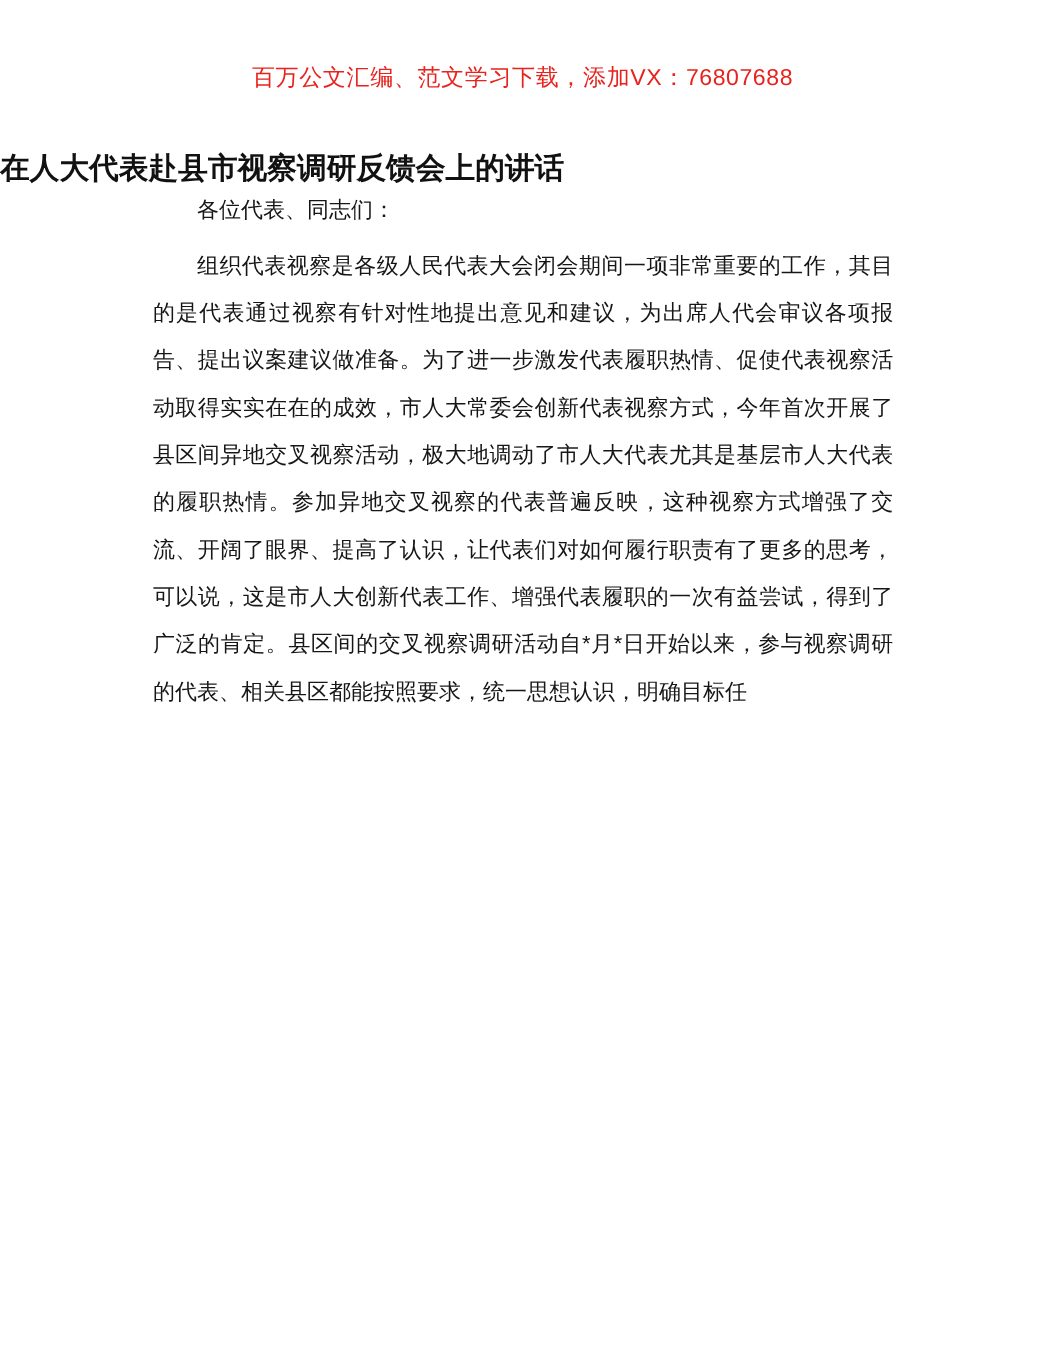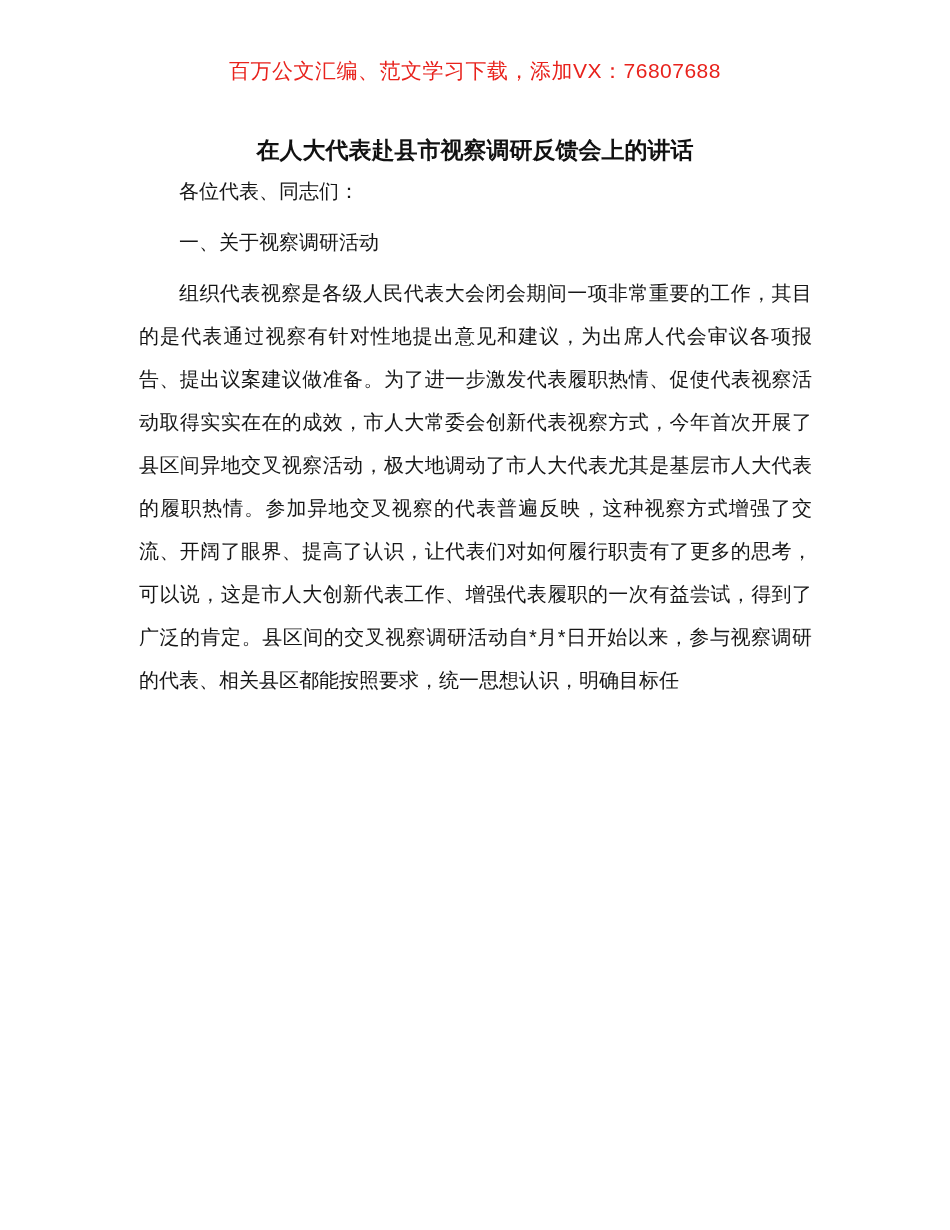--- a/index.html
+++ b/index.html
@@ -25,22 +25,21 @@
     font-size: 21px;
     line-height: 33px;
     color: #e8221c;
     letter-spacing: 0.5px;
   }
   .doc-title {
     position: absolute;
     top: 112px;
     left: 0;
     right: 0;
-    text-align: center;
-    font-size: 23px;
+    font-size: 27px;
     line-height: 46px;
     font-weight: 700;
     color: #111111;
   }
   .content {
     position: absolute;
     top: 170px;
     left: 139px;
     width: 673px;
     font-size: 20px;
@@ -64,16 +63,15 @@
 </head>
 <body>
 
 <div class="page">
   <div class="promo">百万公文汇编、范文学习下载，添加VX：76807688</div>
 
   <h1 class="doc-title">在人大代表赴县市视察调研反馈会上的讲话</h1>
 
   <div class="content">
       <p class="salutation">各位代表、同志们：</p>
-      <p class="heading">一、关于视察调研活动</p>
       <p class="body">组织代表视察是各级人民代表大会闭会期间一项非常重要的工作，其目的是代表通过视察有针对性地提出意见和建议，为出席人代会审议各项报告、提出议案建议做准备。为了进一步激发代表履职热情、促使代表视察活动取得实实在在的成效，市人大常委会创新代表视察方式，今年首次开展了县区间异地交叉视察活动，极大地调动了市人大代表尤其是基层市人大代表的履职热情。参加异地交叉视察的代表普遍反映，这种视察方式增强了交流、开阔了眼界、提高了认识，让代表们对如何履行职责有了更多的思考，可以说，这是市人大创新代表工作、增强代表履职的一次有益尝试，得到了广泛的肯定。县区间的交叉视察调研活动自*月*日开始以来，参与视察调研的代表、相关县区都能按照要求，统一思想认识，明确目标任</p>
     </div>
 </div>
 
 </body></html>

